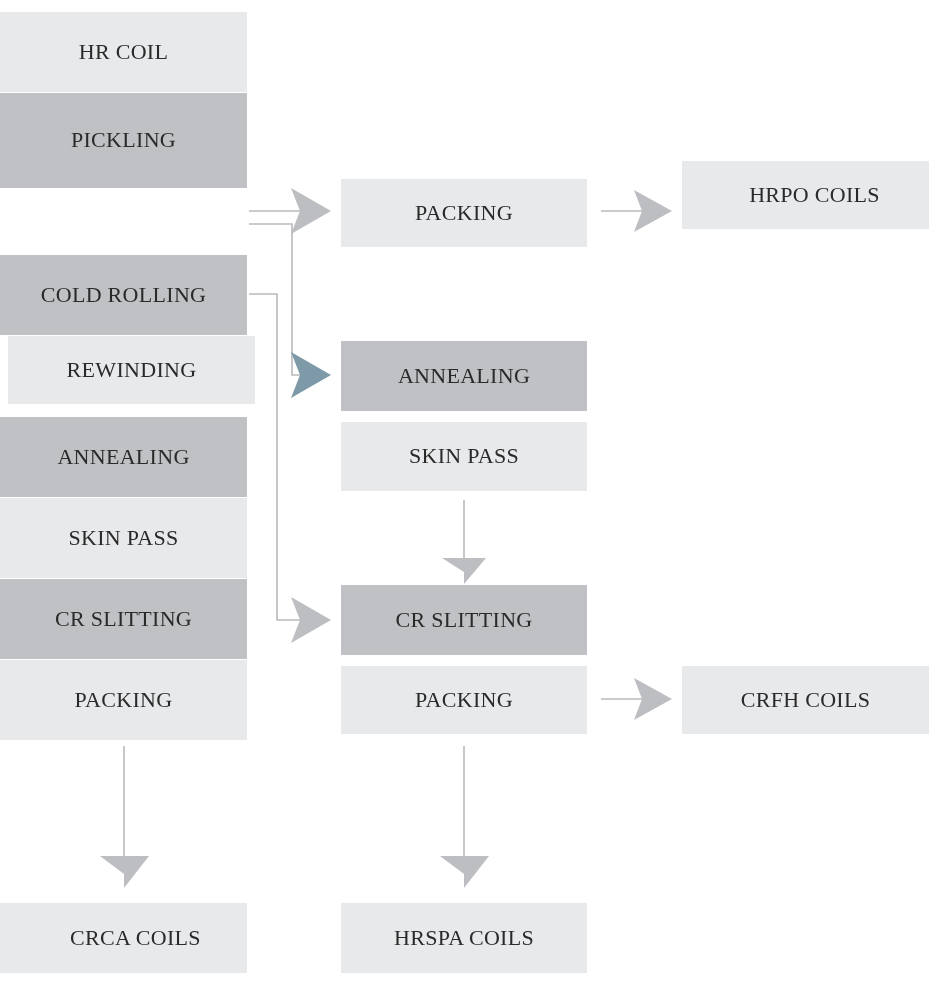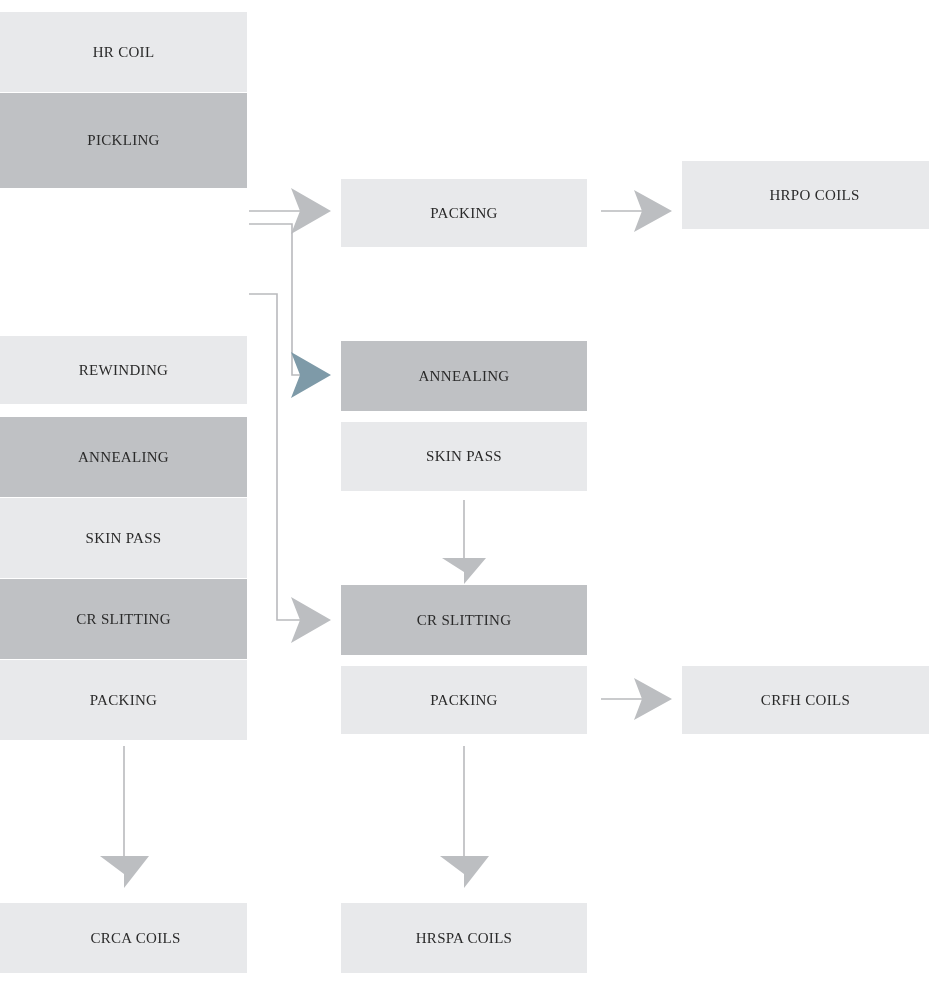--- a/index.html
+++ b/index.html
@@ -19,21 +19,21 @@
     overflow: hidden;
   }
   .node {
     position: absolute;
     box-sizing: border-box;
     display: flex;
     align-items: center;
     justify-content: center;
     text-align: center;
     color: #2a2a2a;
-    font-size: 15px;
+    font-size: 22px;
     letter-spacing: 0.3px;
     line-height: 1.1;
     user-select: none;
   }
   .fill-light { background: #e8e9eb; }
   .fill-dark  { background: #bfc1c4; }
 
   #links {
     position: absolute;
     left: 0;
@@ -86,21 +86,22 @@
     </g>
 
     <g>
       <path d="M464,746 L464,868" stroke="#b9babd" stroke-width="1.6" fill="none"></path>
       <path d="M440,856 L489,856 L464,888 L464,874 Z" fill="#bcbec1"></path>
     </g>
   </svg>
 
   <div class="node fill-light" style="left:0px;   top:12px;  width:247px; height:80px;">HR COIL</div>
   <div class="node fill-dark" style="left:0px;   top:93px;  width:247px; height:95px;">PICKLING</div>
-  <div class="node fill-light" style="left:0px;   top:336px; width:247px; height:68px;">REWINDING</div>
+  <div class="node fill-dark" style="left:0px;   top:255px; width:247px; height:80px;">COLD ROLLING</div>
+  <div class="node fill-light" style="left:8px;   top:336px; width:247px; height:68px;">REWINDING</div>
   <div class="node fill-dark" style="left:0px;   top:417px; width:247px; height:80px;">ANNEALING</div>
   <div class="node fill-light" style="left:0px;   top:498px; width:247px; height:80px;">SKIN PASS</div>
   <div class="node fill-dark" style="left:0px;   top:579px; width:247px; height:80px;">CR SLITTING</div>
   <div class="node fill-light" style="left:0px;   top:660px; width:247px; height:80px;">PACKING</div>
   <div class="node fill-light" style="left:0px;   top:903px; width:247px; height:70px;padding-left:24px;">CRCA COILS</div>
 
   <div class="node fill-light" style="left:341px; top:179px; width:246px; height:68px;">PACKING</div>
   <div class="node fill-dark" style="left:341px; top:341px; width:246px; height:70px;">ANNEALING</div>
   <div class="node fill-light" style="left:341px; top:422px; width:246px; height:69px;">SKIN PASS</div>
   <div class="node fill-dark" style="left:341px; top:585px; width:246px; height:70px;">CR SLITTING</div>

